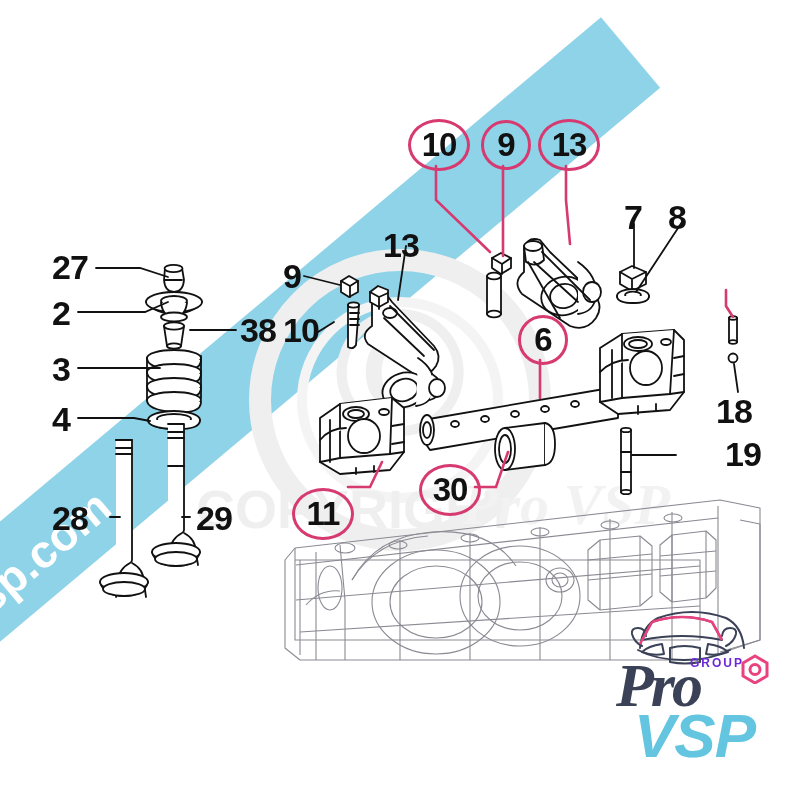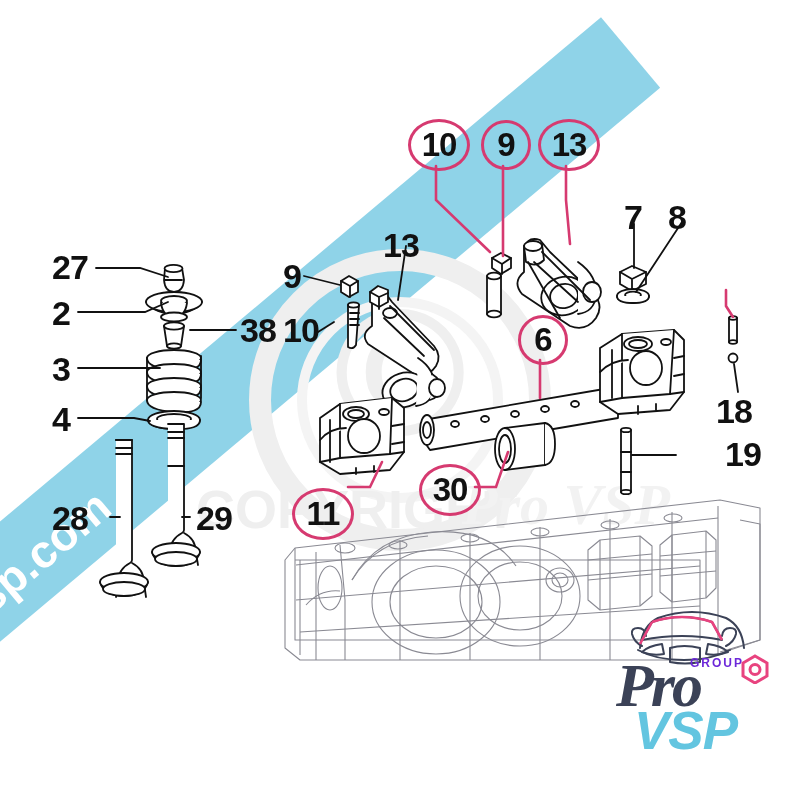--- a/index.html
+++ b/index.html
@@ -22,21 +22,21 @@
   .logo-wrap{position:absolute;left:612px;top:650px;width:180px;height:125px;}
   .logo-group{
     position:absolute;left:78px;top:6px;color:#6d28d9;font-size:12px;
     font-weight:bold;letter-spacing:2px;font-family:"Liberation Sans",sans-serif;
   }
   .logo-pro{
     position:absolute;left:4px;top:0;color:#3b4257;font-size:62px;font-weight:bold;
     font-style:italic;font-family:Liberation Serif, serif;letter-spacing:-3px;
   }
   .logo-vsp{
-    position:absolute;left:22px;top:50px;color:#63c5e0;font-size:53px;font-weight:bold;
+    position:absolute;left:22px;top:50px;color:#63c5e0;font-size:62px;font-weight:bold;
     font-style:italic;font-family:"Liberation Sans",sans-serif;letter-spacing:-1px;
   }
   .wm-band-text{
     fill:#ffffff;font-family:"Liberation Sans",sans-serif;font-weight:bold;font-size:46px;
   }
   .wm-copy{
     fill:#efefef;font-family:"Liberation Sans",sans-serif;font-weight:bold;font-size:54px;
   }
   .wm-provsp{
     fill:#f2f2f2;font-family:"Liberation Serif",serif;font-style:italic;font-weight:bold;font-size:58px;

